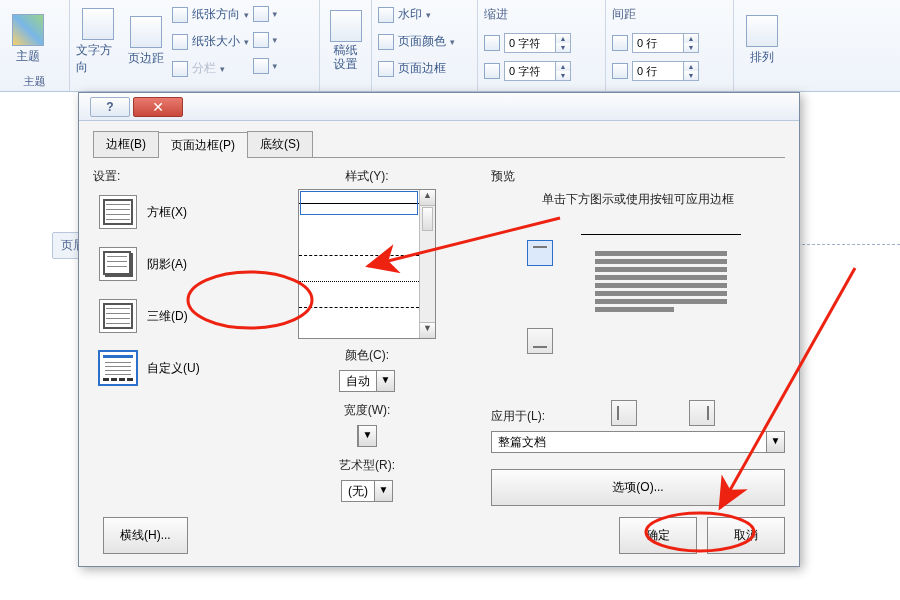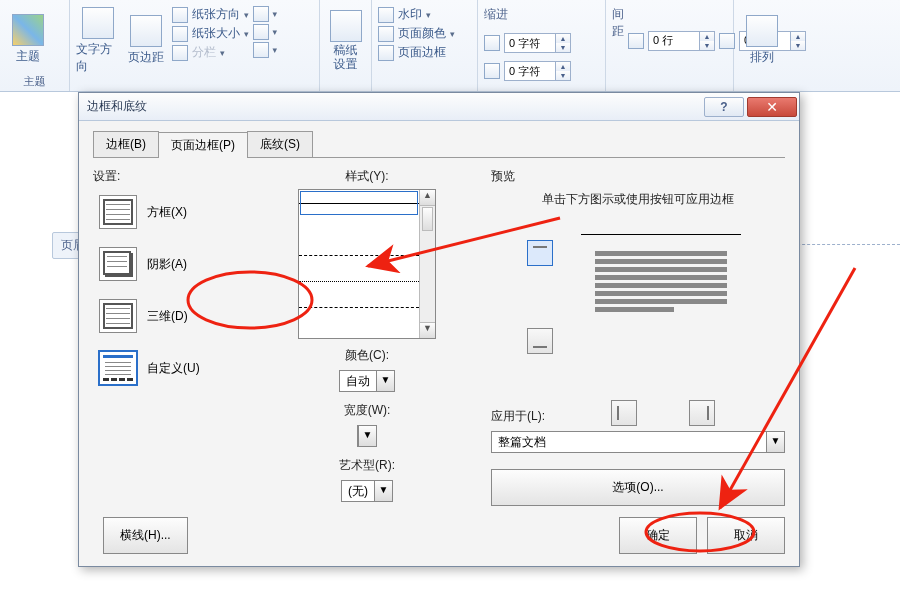--- a/index.html
+++ b/index.html
@@ -5,21 +5,21 @@
 * { box-sizing: border-box; font-family: "Microsoft YaHei", SimSun, sans-serif; font-size: 12px; }
 body { margin: 0; background: #fff; width: 900px; height: 600px; overflow: hidden; position: relative; }
 
 
 .ribbon { height: 92px; background: linear-gradient(#f8fafd, #eef3fa); border-bottom: 1px solid #b8c8dc; display: flex; }
 .grp { border-right: 1px solid #cdd8e6; padding: 2px 6px 0; display: flex; flex-direction: column; }
 .grp-body { display: flex; gap: 4px; flex: 1; }
 .grp-label { text-align: center; color: #4a608a; font-size: 11px; padding: 2px 0; }
 .big-btn { width: 44px; display: flex; flex-direction: column; align-items: center; justify-content: center; gap: 2px; color: #3b5a8a; cursor: pointer; padding-top: 4px; }
 .big-btn .ic { width: 32px; height: 32px; }
-.mini-stack { display: flex; flex-direction: column; gap: 2px; padding-top: 4px; }
+.mini-stack { display: flex; flex-direction: column; gap: 10px; padding-top: 4px; }
 .mini { display: flex; align-items: center; gap: 4px; color: #3b5a8a; cursor: pointer; white-space: nowrap; }
 .mini .ic { width: 16px; height: 16px; }
 .arrow-dn { font-size: 9px; color: #5a6d8c; }
 .spin-row { display: flex; align-items: center; gap: 4px; margin: 2px 0; }
 .spin-box { display: flex; align-items: center; border: 1px solid #9db0cc; background: #fff; height: 20px; }
 .spin-box input { width: 50px; border: 0; padding: 0 4px; font-size: 11px; outline: none; }
 .spin-btns { display: flex; flex-direction: column; border-left: 1px solid #9db0cc; }
 .spin-btns span { width: 14px; height: 9px; font-size: 7px; text-align: center; line-height: 9px; color: #4a608a; cursor: pointer; background: linear-gradient(#fdfdfd,#e8eef7); }
 .spin-ic { width: 16px; height: 16px; }
 
@@ -201,21 +201,21 @@
             <div class="spin-btns">
               <span>▲</span>
               <span>▼</span>
             </div>
           </div>
         </div>
     </div>
     <div class="grp-label">&nbsp;</div>
   </div>
   <div class="grp" style="width:128px">
-    <div class="grp-body" style="flex-direction:row;padding-top:4px">
+    <div class="grp-body" style="flex-direction:column;padding-top:4px">
       <div style="color:#4a608a;margin-bottom:4px">间距</div>
       <div class="spin-row">
           <div class="spin-ic icbox"></div>
           <div class="spin-box">
             <input value="0 行" style="">
             <div class="spin-btns">
               <span>▲</span>
               <span>▼</span>
             </div>
           </div>
@@ -244,21 +244,20 @@
   </div>
 </div>
 
 <div class="doc-area">
   <div class="dashed"></div>
   <div class="tab-chip">页眉</div>
 </div>
 
 <div class="dlg">
   <div class="dlg-titlebar">
-    <span class="dlg-title">边框和底纹</span>
     <div class="tbar-btn">
         <span style="color:#4a608a;font-weight:bold">?</span>
       </div>
     <div class="tbar-btn tbar-close">
         <span style="font-size:14px">✕</span>
       </div>
   </div>
   <div class="dlg-body">
     <div class="tabs">
       <div class="tab">边框(B)</div>

